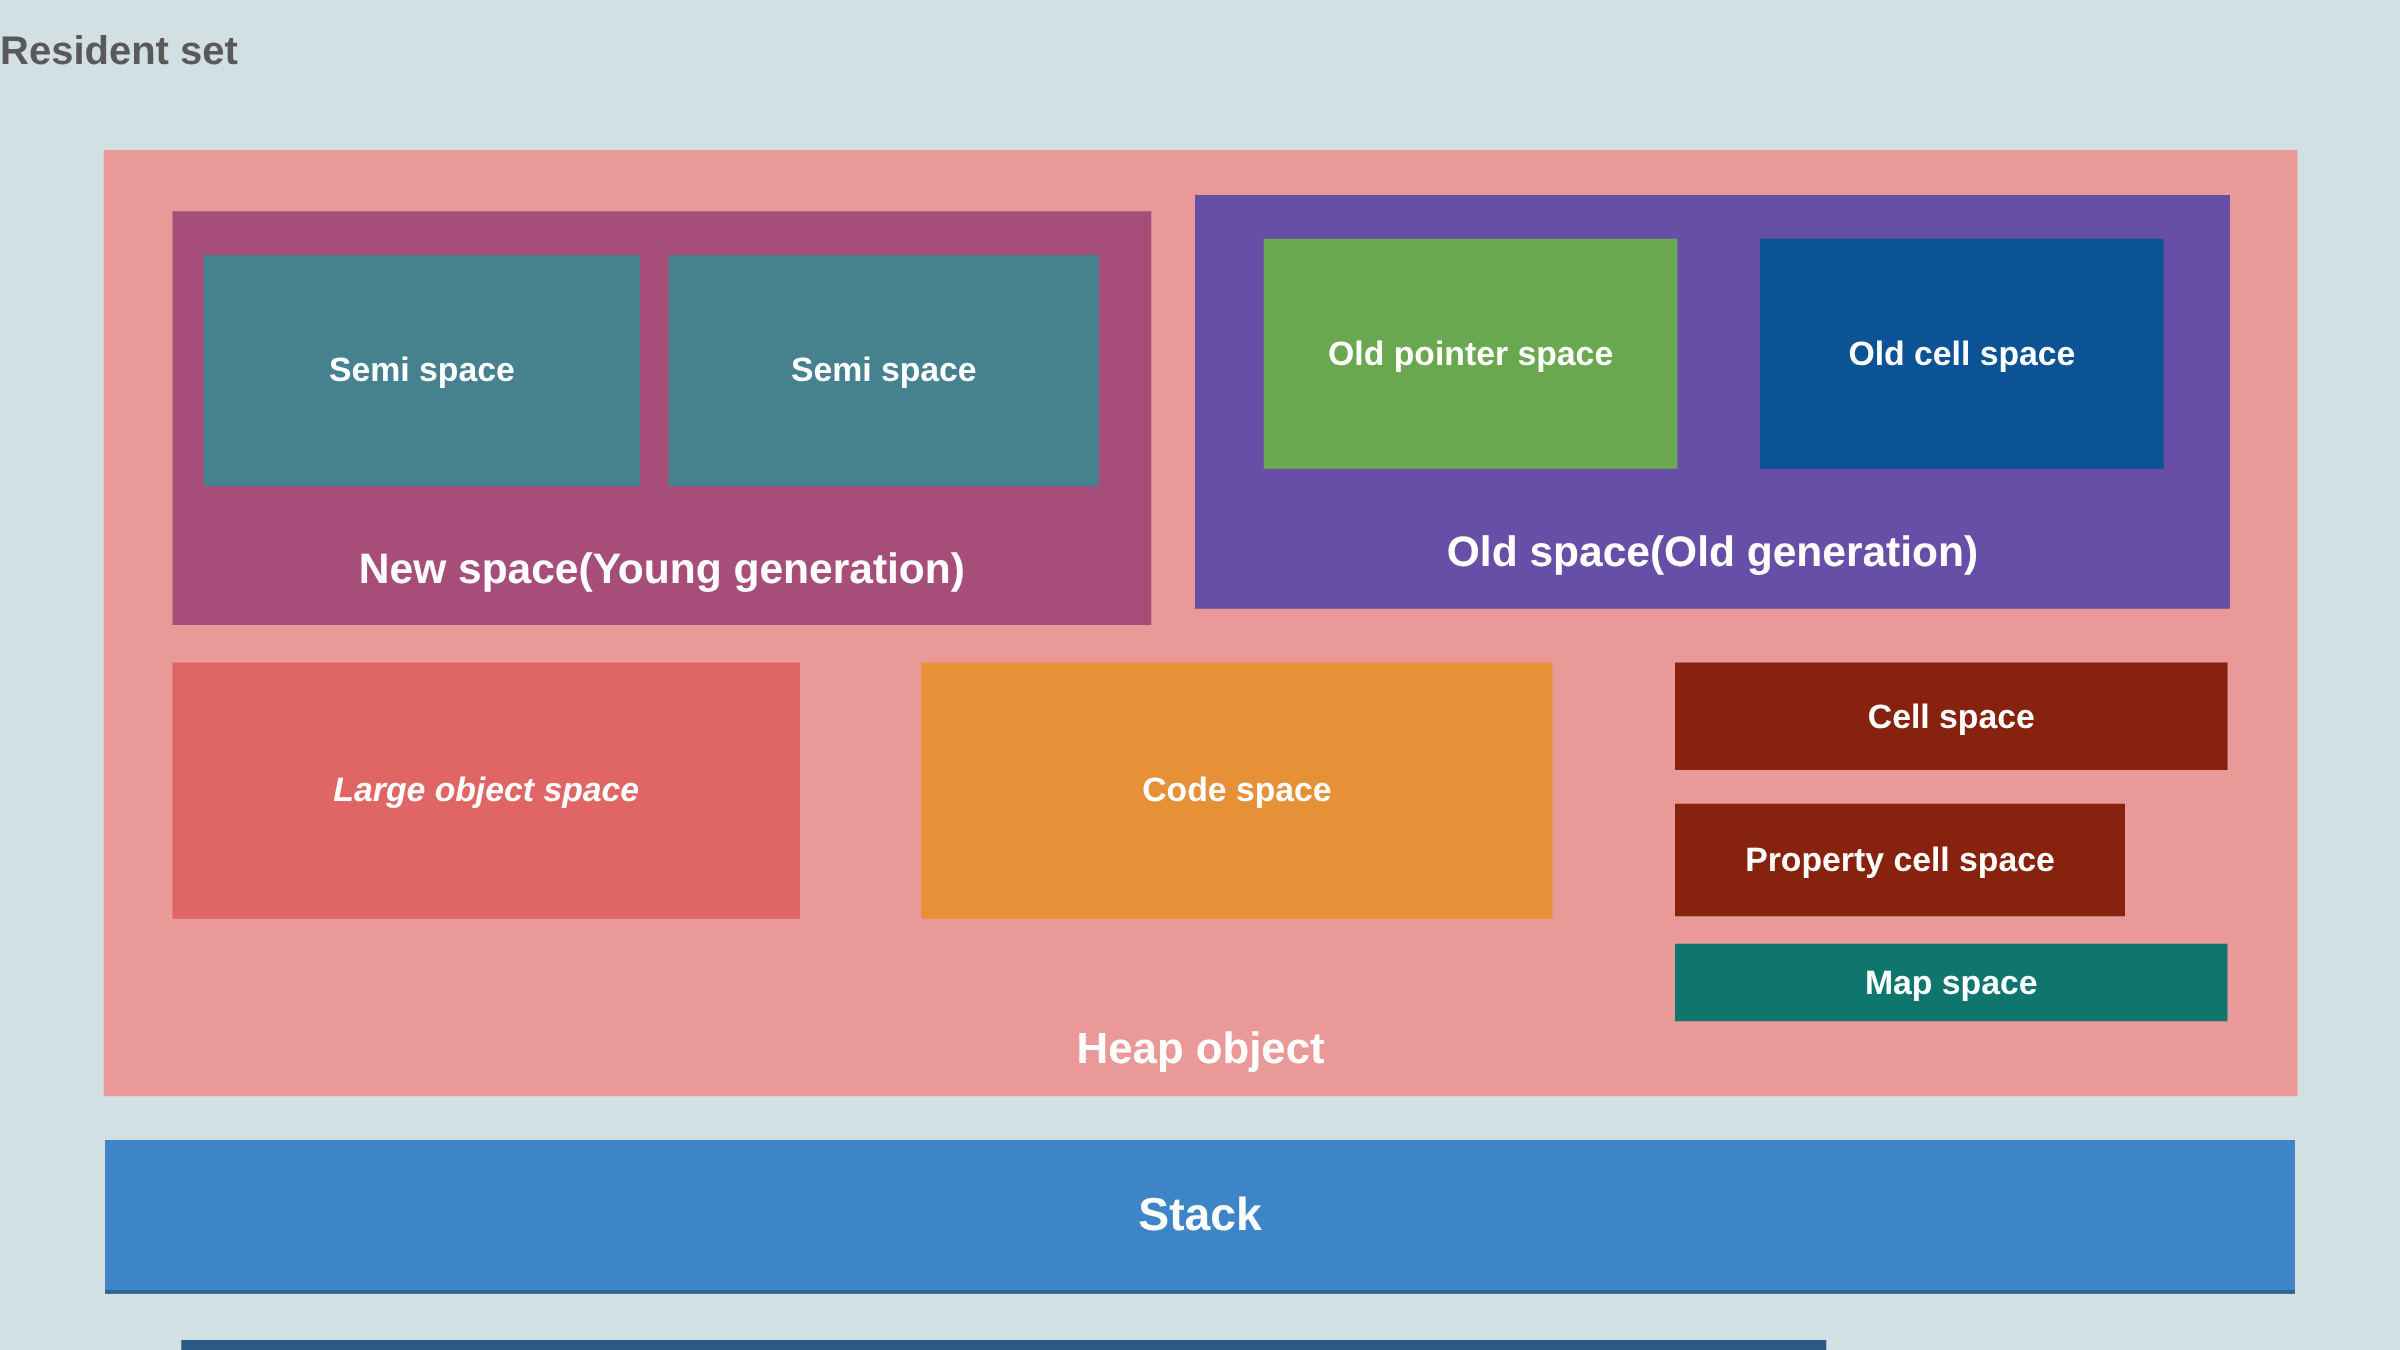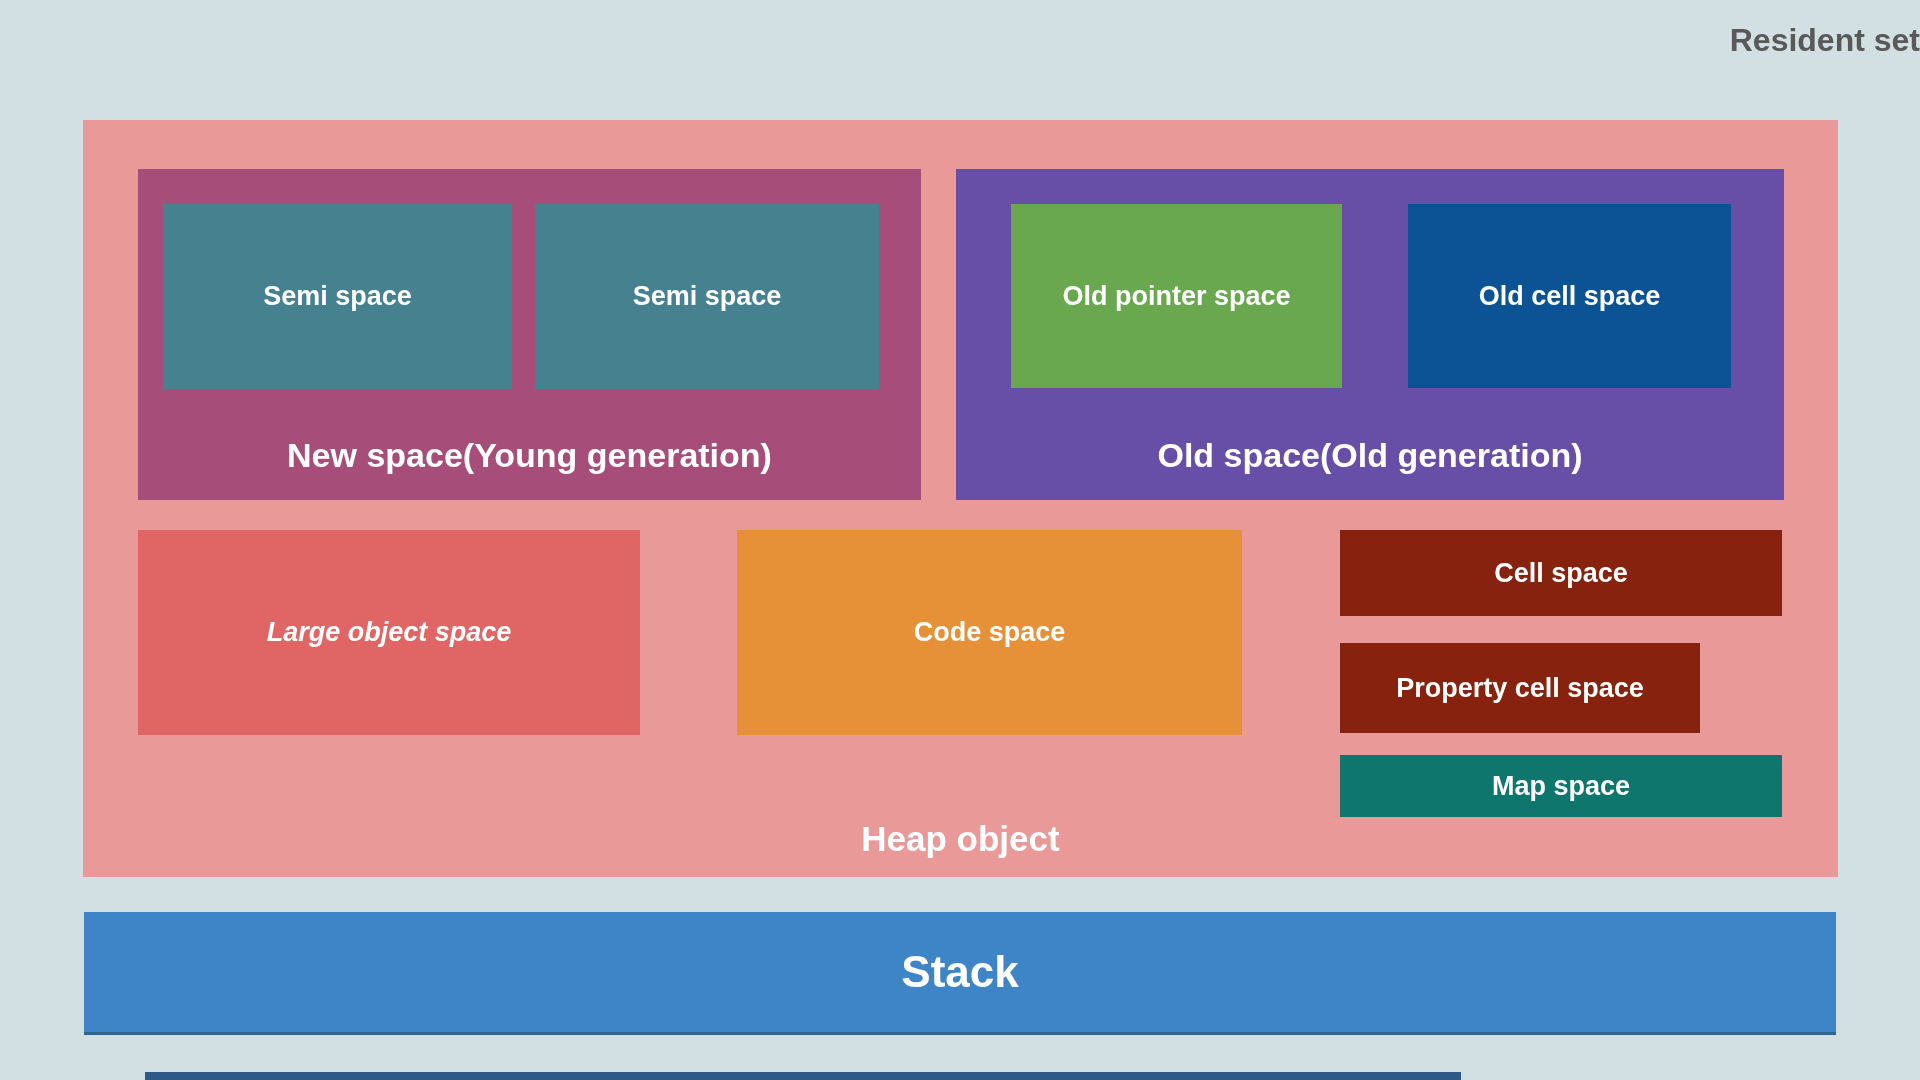--- a/index.html
+++ b/index.html
@@ -13,21 +13,21 @@
     height: 1080px;
     overflow: hidden;
     background: #d3e0e3;
     font-family: "Liberation Sans", sans-serif;
   }
   .title {
     position: absolute;
     top: 18px;
     left: 0;
     right: 0;
-    text-align: right;
+    text-align: left;
     font-size: 32px;
     line-height: 44px;
     font-weight: bold;
     color: #595959;
   }
   .box {
     position: absolute;
     box-sizing: border-box;
   }
   .heap {
@@ -41,21 +41,21 @@
   .new-space {
     left: 55px;
     top: 49px;
     width: 783px;
     height: 331px;
     background: #a64d79;
     padding-left: 48px;
   }
   .old-space {
     left: 873px;
-    top: 49px;
+    top: 36px;
     width: 828px;
     height: 331px;
     background: #674ea7;
   }
   .section-label {
     position: absolute;
     left: 0;
     right: 0;
     bottom: 26px;
     text-align: center;
@@ -97,21 +97,21 @@
   .stack {
     left: 84px;
     top: 912px;
     width: 1752px;
     height: 123px;
     background: #3d85c6;
     border-bottom: 3px solid #2e6496;
     display: flex;
     align-items: center;
     justify-content: center;
-    font-size: 44px;
+    font-size: 37px;
     font-weight: bold;
     color: #ffffff;
   }
   .bottom-partial-bar {
     left: 145px;
     top: 1072px;
     width: 1316px;
     height: 8px;
     background: #2d5986;
   }

